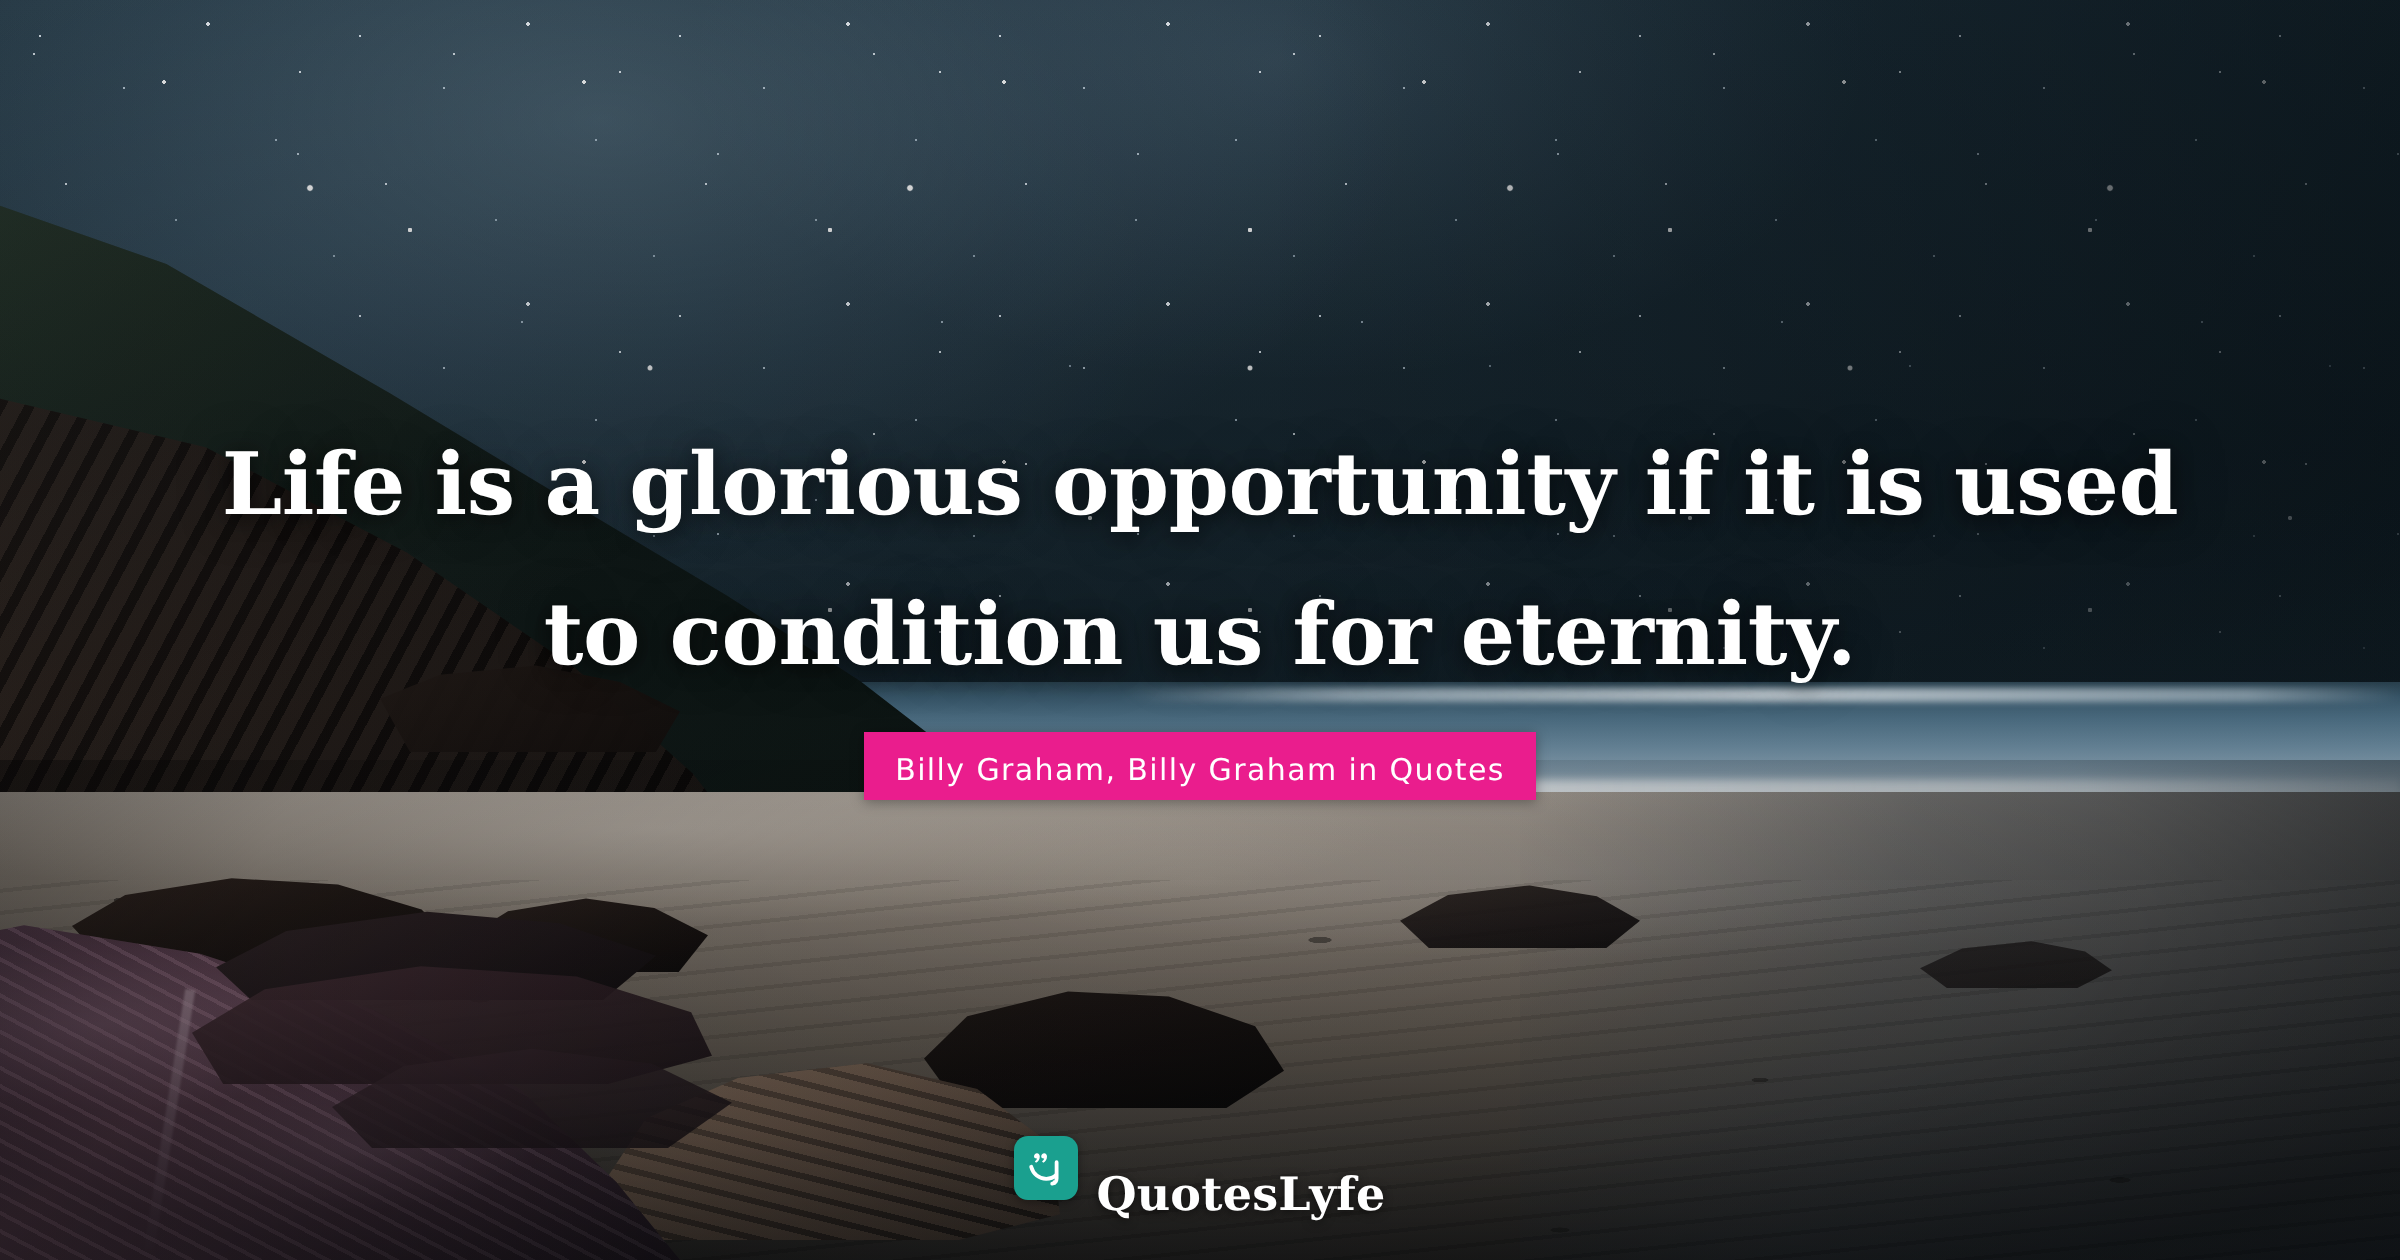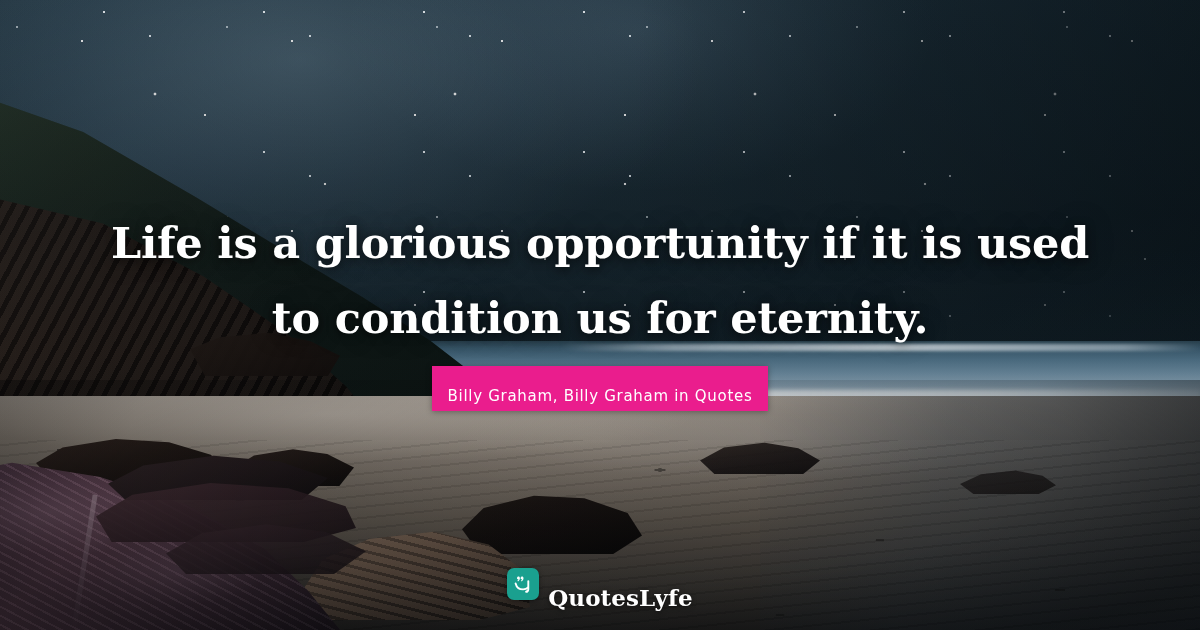--- a/index.html
+++ b/index.html
@@ -261,21 +261,21 @@
     position:absolute; left:0; top:366px; width:1200px; text-align:center;
   }
   .attribution {
     display:inline-block;
     background:#ea1d8d;
     color:#ffffff;
     font-family:"DejaVu Sans", "Liberation Sans", sans-serif;
     font-size:15px;
     font-weight:normal;
     letter-spacing:0.7px;
-    padding:22px 16px 7px 16px;
+    padding:11px 16px 7px 16px;
     line-height:16px;
     box-shadow:0 1px 6px rgba(0,0,0,0.35);
   }
 
   
   .logo {
     position:absolute; left:0; top:556px; width:1200px;
     display:flex; align-items:center; justify-content:center; gap:9px;
   }
   .logo-mark {

